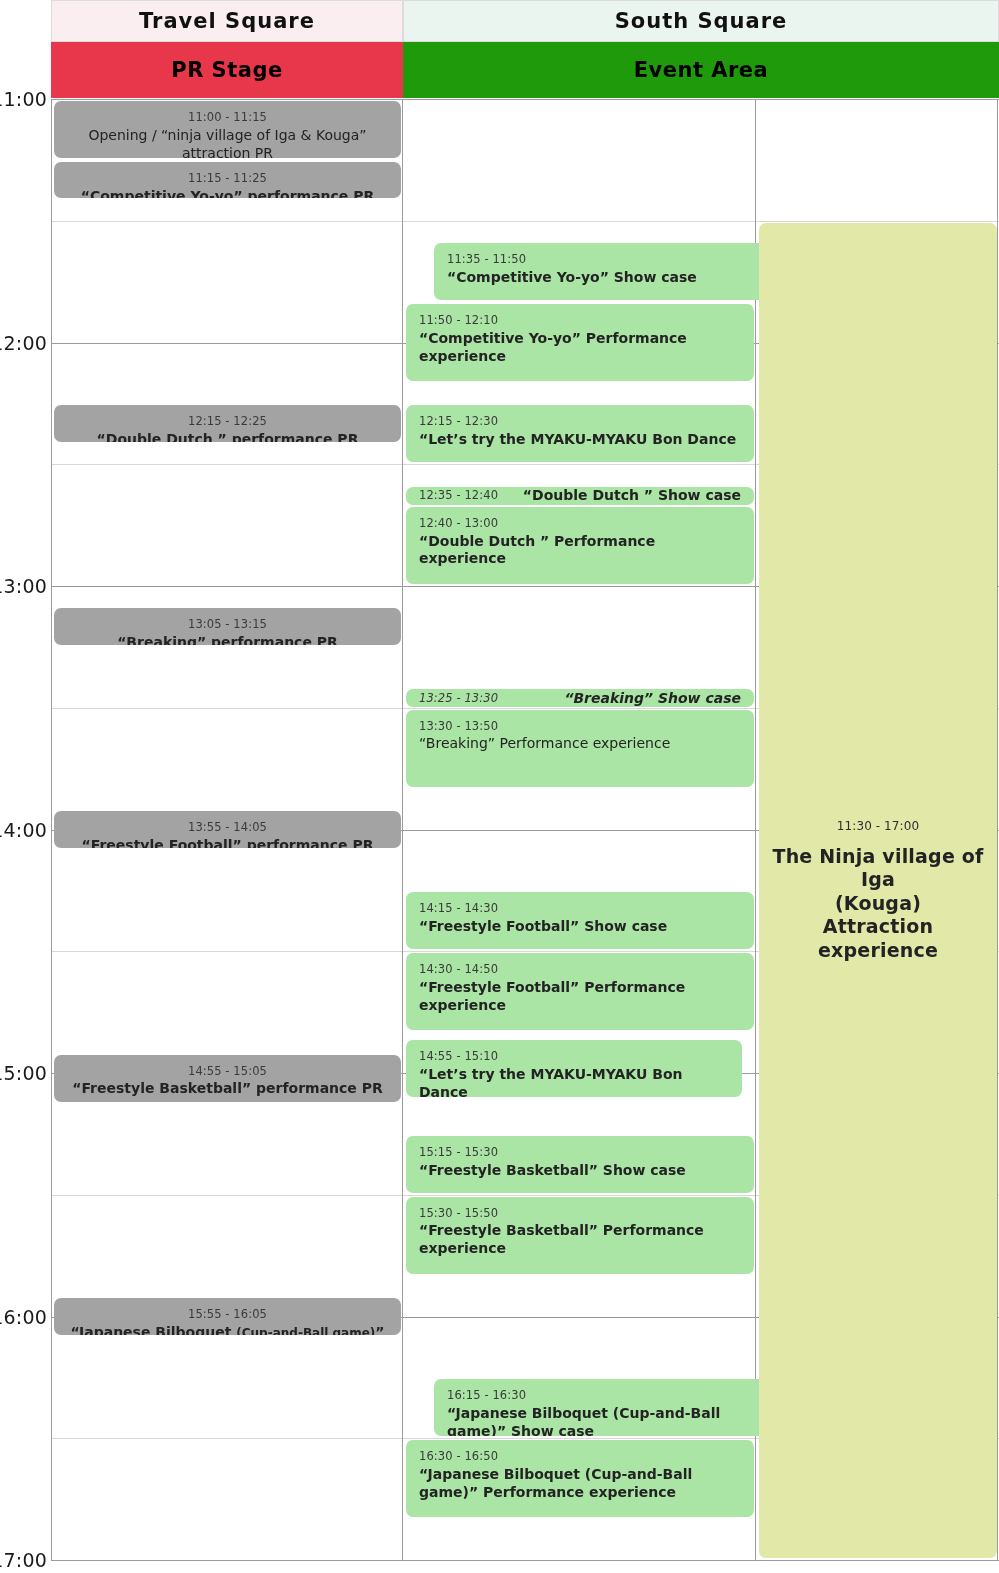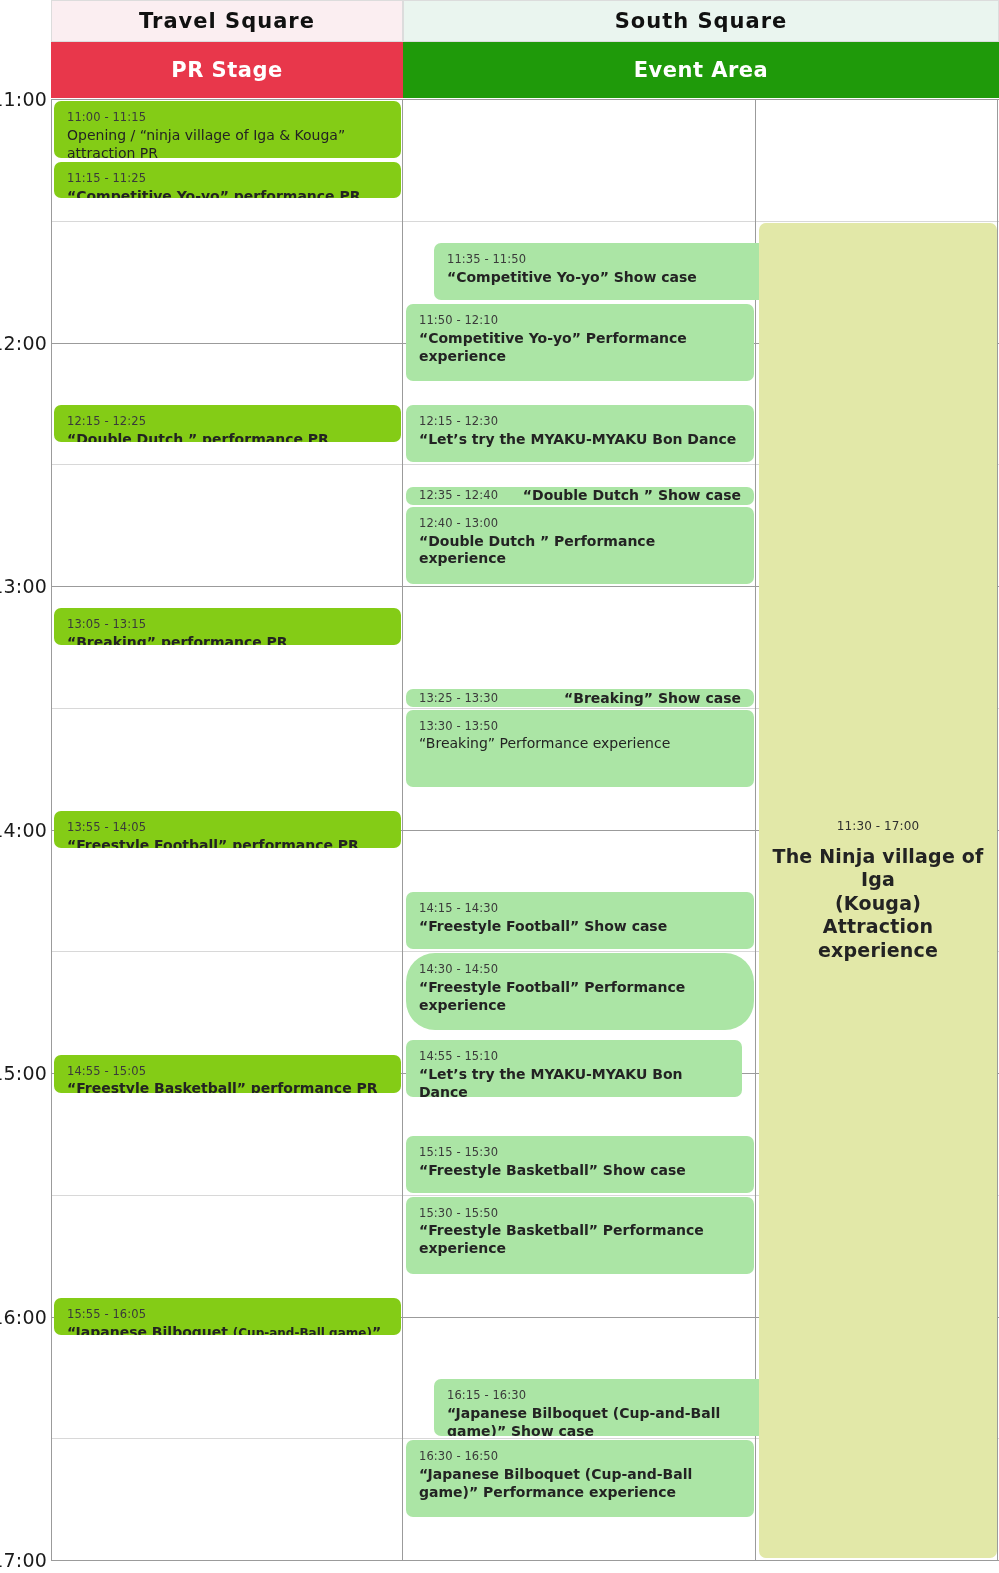--- a/index.html
+++ b/index.html
@@ -54,35 +54,35 @@
     letter-spacing: 1px;
     border: 1px solid #dcdcdc;
   }
   .sq-head.travel { background: #FBEEF1; }
   .sq-head.south  { background: #EAF5EF; }
 
   .stage-head {
     position: absolute;
     height: 56px;
     display: flex; align-items: center; justify-content: center;
-    font-size: 21px; font-weight: bold; color: #ffffff;
+    font-size: 21px; font-weight: bold; color: #000000;
     letter-spacing: .5px;
   }
   .stage-head.pr    { background: #E8374B; }
   .stage-head.event { background: #1F9A0A; }
 
   
   .evt {
     position: absolute;
     border-radius: 7px;
     padding: 9px 13px 0 13px;
     overflow: hidden;
     line-height: 1.28;
   }
-  .evt.pink  { background: #84cc16; }
+  .evt.pink  { background: #a3a3a3; text-align: center; }
   .evt.green { background: #ABE5A5; }
   .evt .t {
     font-size: 11.5px;
     color: #3a3a3a;
     letter-spacing: .1px;
     display: block;
     margin-bottom: 2px;
   }
   .evt .n {
     font-size: 14px;
@@ -184,21 +184,21 @@
         <span class="n">“Double Dutch ” performance PR</span>
       </div>
       <div class="evt pink" style="left: 54px; top: 608.292px; width: 347px; height: 36.5833px;">
         <span class="t">13:05 - 13:15</span>
         <span class="n">“Breaking” performance PR</span>
       </div>
       <div class="evt pink" style="left: 54px; top: 811.208px; width: 347px; height: 36.5833px;">
         <span class="t">13:55 - 14:05</span>
         <span class="n">“Freestyle Football” performance PR</span>
       </div>
-      <div class="evt pink" style="left: 54px; top: 1054.71px; width: 347px; height: 38px;">
+      <div class="evt pink" style="left: 54px; top: 1054.71px; width: 347px; height: 47px;">
         <span class="t">14:55 - 15:05</span>
         <span class="n">“Freestyle Basketball” performance PR</span>
       </div>
       <div class="evt pink" style="left: 54px; top: 1298.21px; width: 347px; height: 36.5833px;">
         <span class="t">15:55 - 16:05</span>
         <span class="n">“Japanese Bilboquet <span class="sm">(Cup-and-Ball game)</span>” performance PR</span>
       </div>
     </div>
   <div id="event-layer">
       <div class="evt green" style="left: 406px; top: 243.042px; width: 348px; height: 56.875px; margin-left: 28px;">
@@ -214,33 +214,33 @@
         <span class="n">“Let’s try the MYAKU-MYAKU Bon Dance</span>
       </div>
       <div class="evt green oneline" style="left: 406px; top: 486.542px; width: 348px; height: 18px;">
         <span class="t">12:35 - 12:40</span>
         <span class="n">“Double Dutch ” Show case</span>
       </div>
       <div class="evt green" style="left: 406px; top: 506.833px; width: 348px; height: 77.1667px;">
         <span class="t">12:40 - 13:00</span>
         <span class="n">“Double Dutch ” Performance experience</span>
       </div>
-      <div class="evt green oneline" style="left: 406px; top: 689.458px; width: 348px; height: 18px;">
+      <div class="evt green oneline" style="left: 406px; top: 689.458px; width: 348px; height: 18px; font-style: italic;">
         <span class="t">13:25 - 13:30</span>
         <span class="n">“Breaking” Show case</span>
       </div>
       <div class="evt green" style="left: 406px; top: 709.75px; width: 348px; height: 77.1667px;">
         <span class="t">13:30 - 13:50</span>
         <span class="n light">“Breaking” Performance experience</span>
       </div>
       <div class="evt green" style="left: 406px; top: 892.375px; width: 348px; height: 56.875px;">
         <span class="t">14:15 - 14:30</span>
         <span class="n">“Freestyle Football” Show case</span>
       </div>
-      <div class="evt green" style="left: 406px; top: 953.25px; width: 348px; height: 77.1667px; border-radius: 29px;">
+      <div class="evt green" style="left: 406px; top: 953.25px; width: 348px; height: 77.1667px;">
         <span class="t">14:30 - 14:50</span>
         <span class="n">“Freestyle Football” Performance experience</span>
       </div>
       <div class="evt green" style="left: 406px; top: 1040px; width: 336px; height: 56.875px;">
         <span class="t">14:55 - 15:10</span>
         <span class="n">“Let’s try the MYAKU-MYAKU Bon Dance</span>
       </div>
       <div class="evt green" style="left: 406px; top: 1135.88px; width: 348px; height: 56.875px;">
         <span class="t">15:15 - 15:30</span>
         <span class="n">“Freestyle Basketball” Show case</span>

